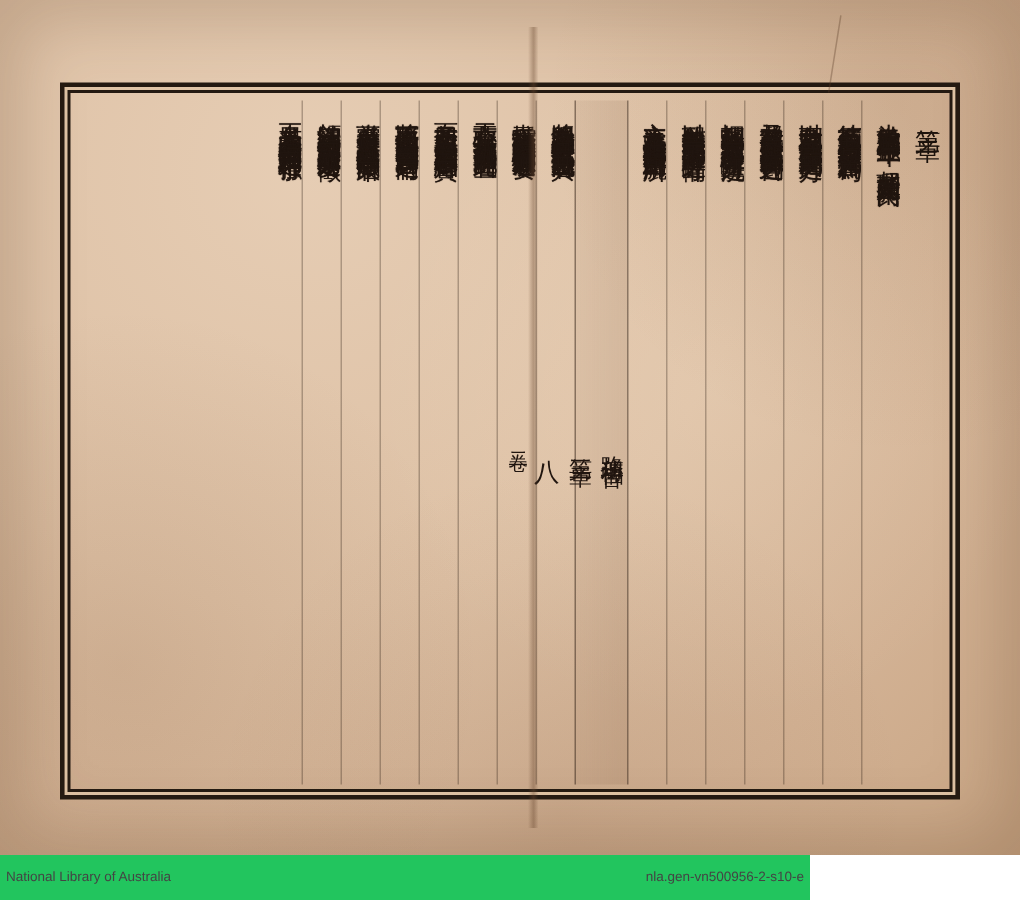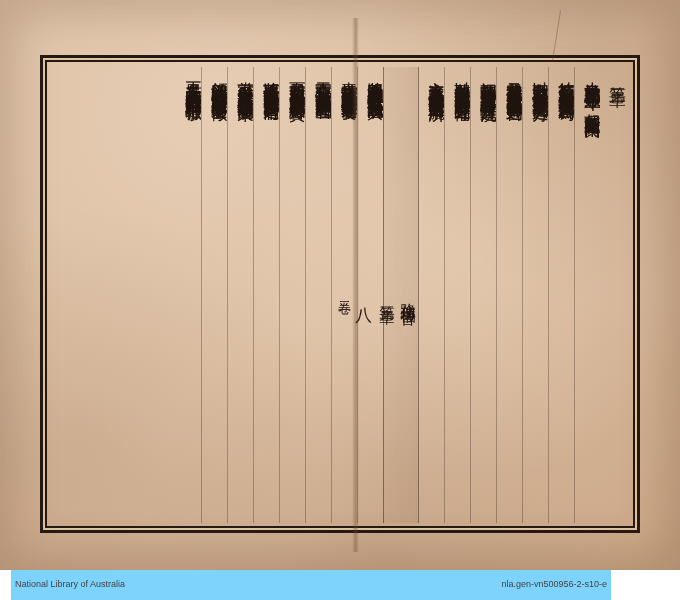--- a/index.html
+++ b/index.html
@@ -136,23 +136,23 @@
     clip-path: polygon(0% 0%, 100% 0%, 100% 60%, 50% 100%, 0% 60%);
     opacity: .92;
   }
   .fold-col .gap { flex: 1 1 auto; }
   .fold-col .pageno { font-size: 17px; letter-spacing: 0; padding-bottom: 4px; }
   .fold-col .tail { font-size: 13px; letter-spacing: 0; padding-bottom: 6px; }
 
   
   #footer {
     position: absolute;
-    left: 11px; top: 570px;
-    width: 600px; height: 30px;
-    background: #7dd3fc;
+    left: 0; top: 570px;
+    width: 540px; height: 30px;
+    background: #22c55e;
     color: #444;
     font-size: 9px;
     font-family: "Liberation Sans", sans-serif;
   }
   #footer .left {
     position: absolute;
     left: 4px; top: 9px;
   }
   #footer .right {
     position: absolute;

